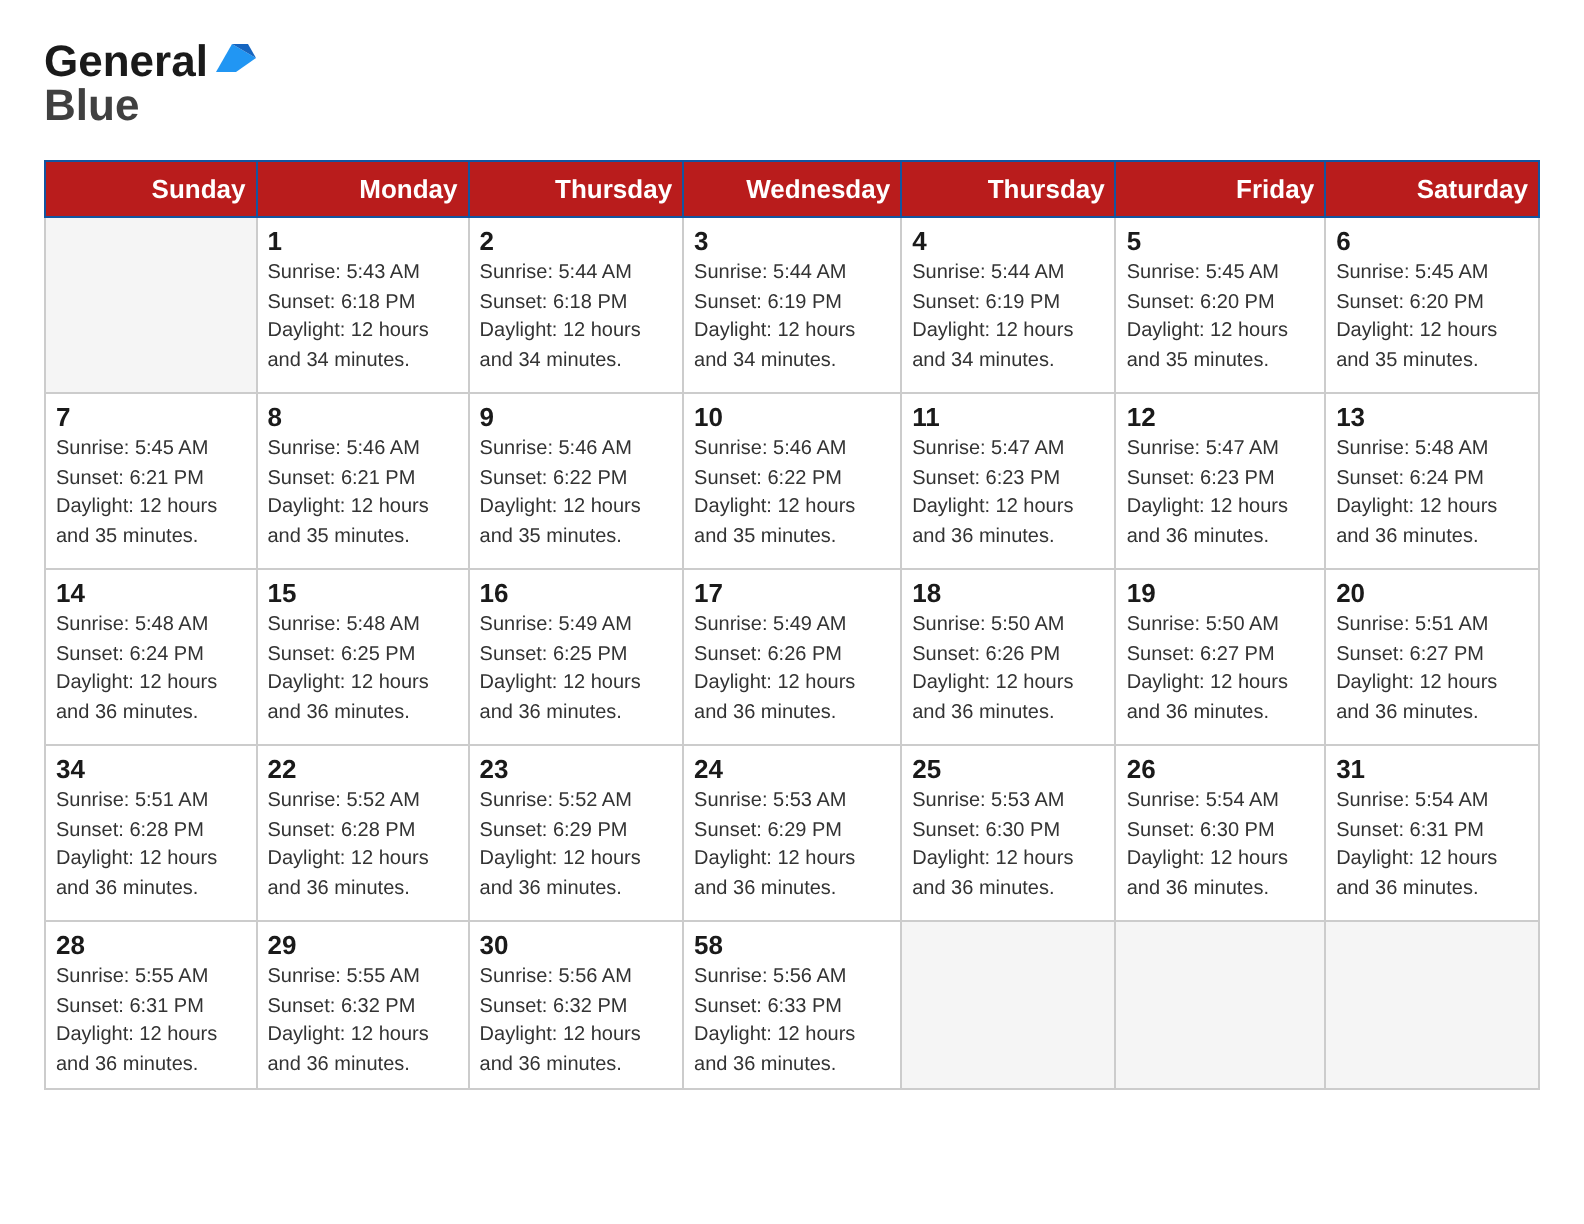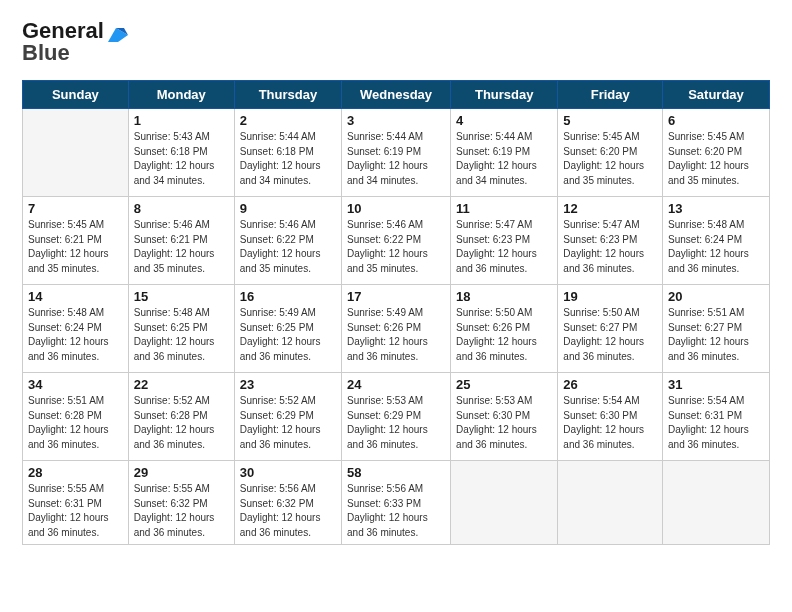--- a/index.html
+++ b/index.html
@@ -39,26 +39,26 @@
     .subtitle {
       font-size: 14px;
       color: #555;
     }
     .calendar {
       width: 100%;
       border-collapse: collapse;
       border: 1px solid #bbb;
     }
     .calendar th {
-      background: #0c4a6e;
+      background: #b91c1c;
       color: #fff;
       font-size: 13px;
       font-weight: bold;
       padding: 6px 5px;
-      text-align: center;
+      text-align: right;
       border: 1px solid #1255a0;
     }
     .calendar td {
       vertical-align: top;
       border: 1px solid #ccc;
       padding: 4px 5px;
       width: 113px;
       height: 88px;
       background: #fff;
       font-size: 10.5px;
@@ -82,21 +82,21 @@
       height: 78px;
       margin-top: 48px;
     }
   </style>
 </head>
 <body>
 
 <div class="page">
   <div class="header">
     <div class="logo">
-      <div style="display:flex;align-items:flex-end;">
+      <div style="display:flex;align-items:center;">
         <span style="font-size:22px;font-weight:bold;color:#1a1a1a;">General</span>
         <svg width="22" height="18" viewBox="0 0 22 18" style="margin-left:2px;margin-top:-4px;">
           <polygon points="2,16 10,2 22,9 12,16" fill="#2196f3"></polygon>
           <polygon points="10,2 22,9 18,2" fill="#1565c0"></polygon>
         </svg>
       </div>
       <span style="font-size:22px;font-weight:bold;color:#404040;margin-top:-4px;">Blue</span>
     </div>
     <div class="title-area">
       <div class="month-title"></div>

